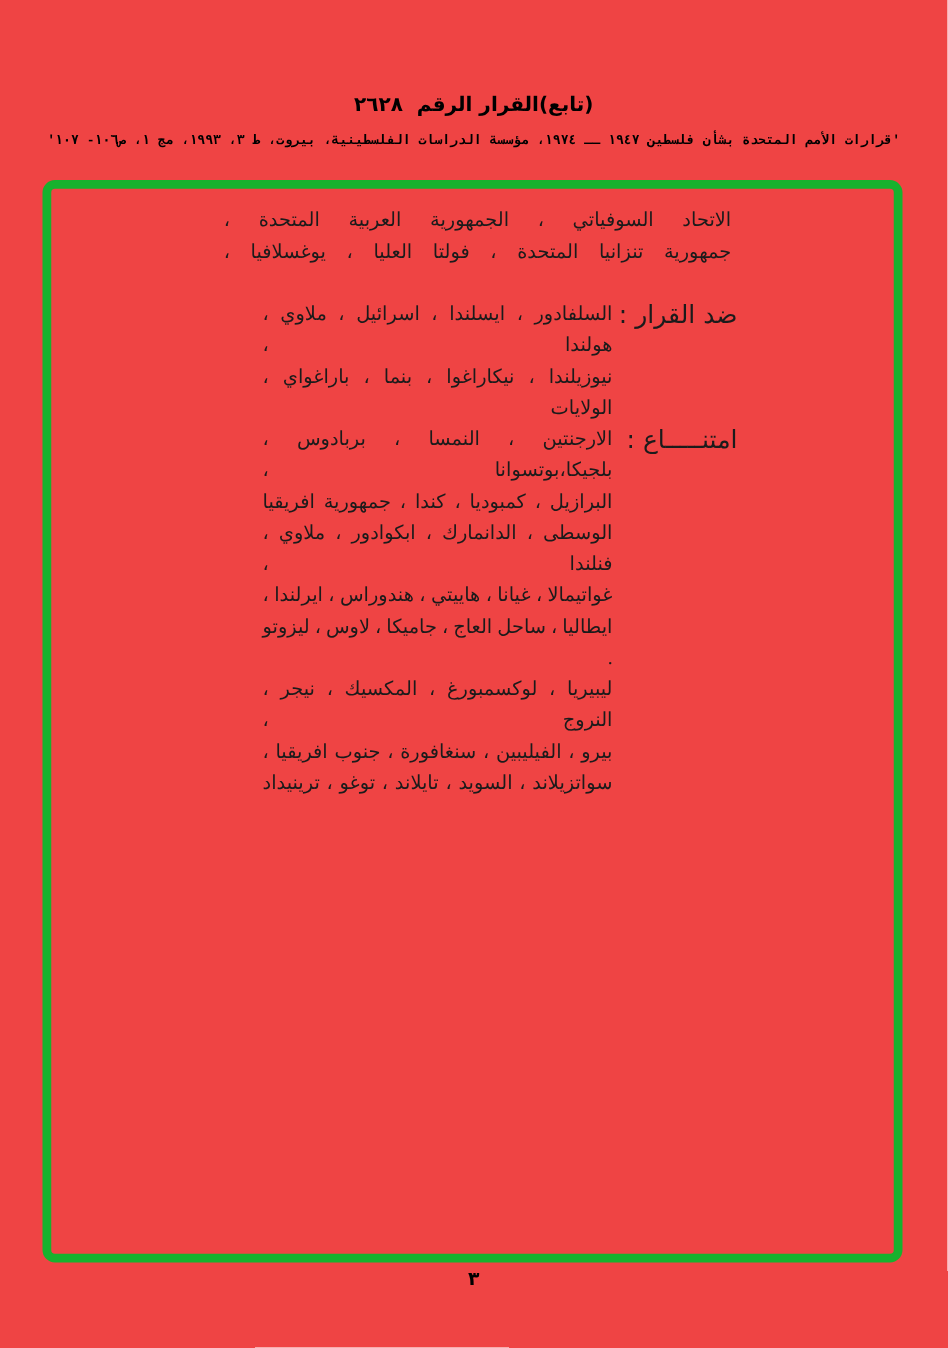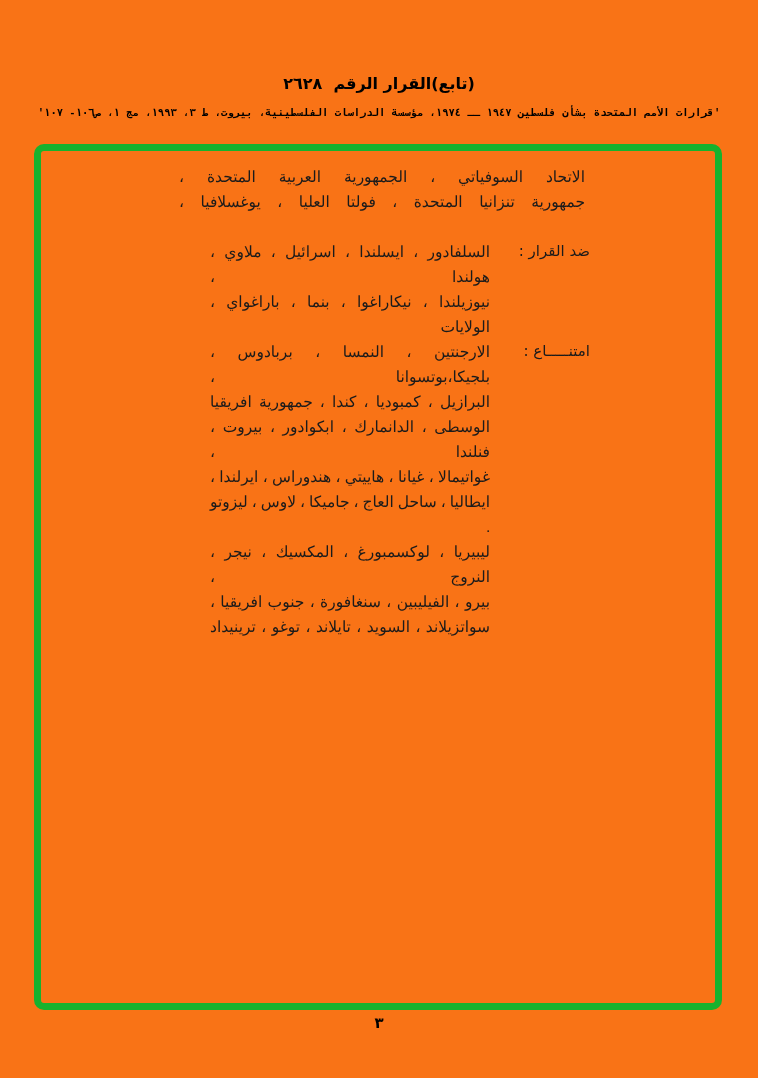--- a/index.html
+++ b/index.html
@@ -1,20 +1,20 @@
 <!DOCTYPE html>
 <html lang="ar"><head>
 <meta charset="utf-8">
 <style>
   html, body { margin: 0; padding: 0; background: #ffffff; }
   .page {
     position: relative;
     width: 758px;
     height: 1078px;
-    background: #f97316;
+    background: #ef4444;
     font-family: "DejaVu Sans", sans-serif;
     direction: rtl;
     overflow: hidden;
   }
   .title {
     position: absolute;
     top: 74px; left: 0; right: 0;
     text-align: center;
     font-size: 16px;
     font-weight: bold;
@@ -45,21 +45,21 @@
     line-height: 25px;
     color: #1b1b1b;
     font-family: Liberation Serif, serif;
   }
   .block1 { top: 164px; right: 173px; width: 406px; }
   .block2 { top: 239px; right: 268px; width: 280px; }
   .block3 { top: 339px; right: 268px; width: 280px; }
   .vote-label {
     position: absolute;
     right: 168px;
-    font-size: 15px;
+    font-size: 20px;
     line-height: 25px;
     color: #1b1b1b;
     white-space: nowrap;
   }
   .label2 { top: 239px; }
   .label3 { top: 339px; }
   .line { text-align: justify; }
   .line.j { text-align-last: justify; }
   .line.last { text-align: right; }
   .b1last { padding-right: 88px; }
@@ -95,21 +95,21 @@
   <div class="block block2">
     <div class="line j">السلفادور ، ايسلندا ، اسرائيل ، ملاوي ، هولندا ،</div>
     <div class="line j">نيوزيلندا ، نيكاراغوا ، بنما ، باراغواي ، الولايات</div>
   </div>
 
   <div class="vote-label label3">امتنـــــاع :</div>
 
   <div class="block block3">
     <div class="line j">الارجنتين ، النمسا ، بربادوس ، بلجيكا،بوتسوانا ،</div>
     <div class="line j">البرازيل ، كمبوديا ، كندا ، جمهورية افريقيا</div>
-    <div class="line j">الوسطى ، الدانمارك ، ابكوادور ، بيروت ، فنلندا ،</div>
+    <div class="line j">الوسطى ، الدانمارك ، ابكوادور ، ملاوي ، فنلندا ،</div>
     <div class="line j">غواتيمالا ، غيانا ، هاييتي ، هندوراس ، ايرلندا ،</div>
     <div class="line j">ايطاليا ، ساحل العاج ، جاميكا ، لاوس ، ليزوتو .</div>
     <div class="line j">ليبيريا ، لوكسمبورغ ، المكسيك ، نيجر ، النروج ،</div>
     <div class="line j">بيرو ، الفيليبين ، سنغافورة ، جنوب افريقيا ،</div>
     <div class="line j">سواتزيلاند ، السويد ، تايلاند ، توغو ، ترينيداد</div>
   </div>
 
   <div class="page-number">٣</div>
 
 </div>

